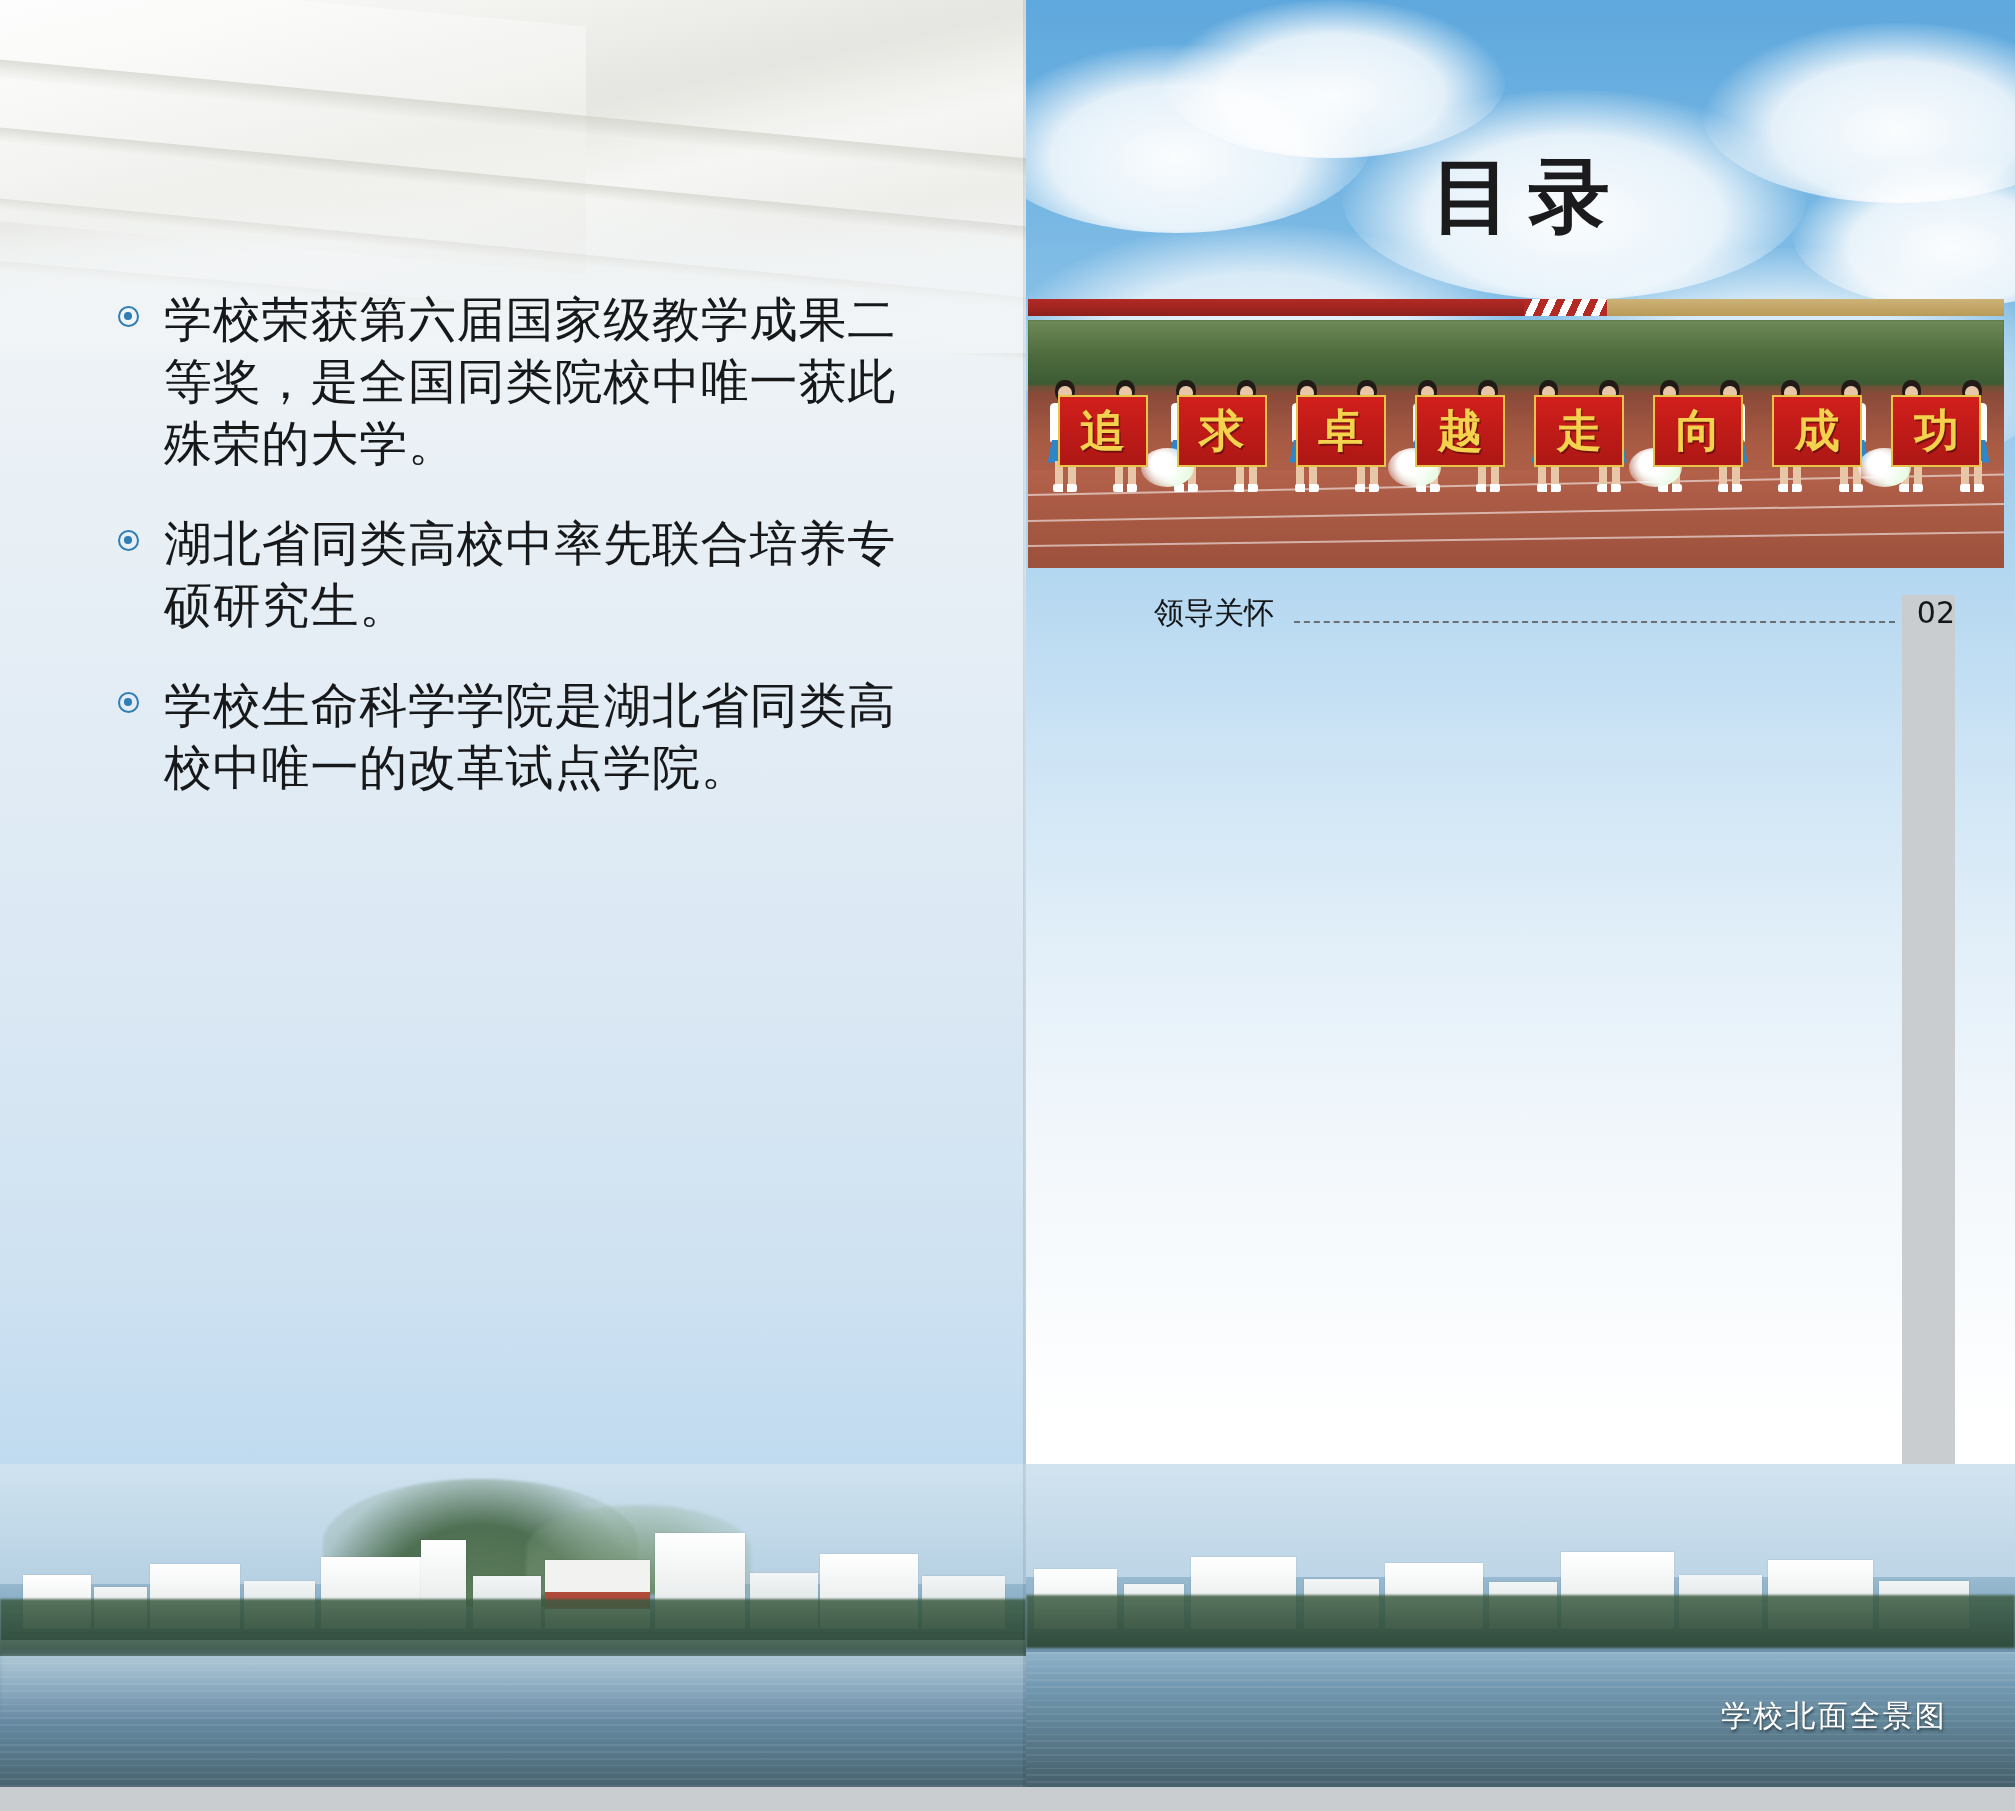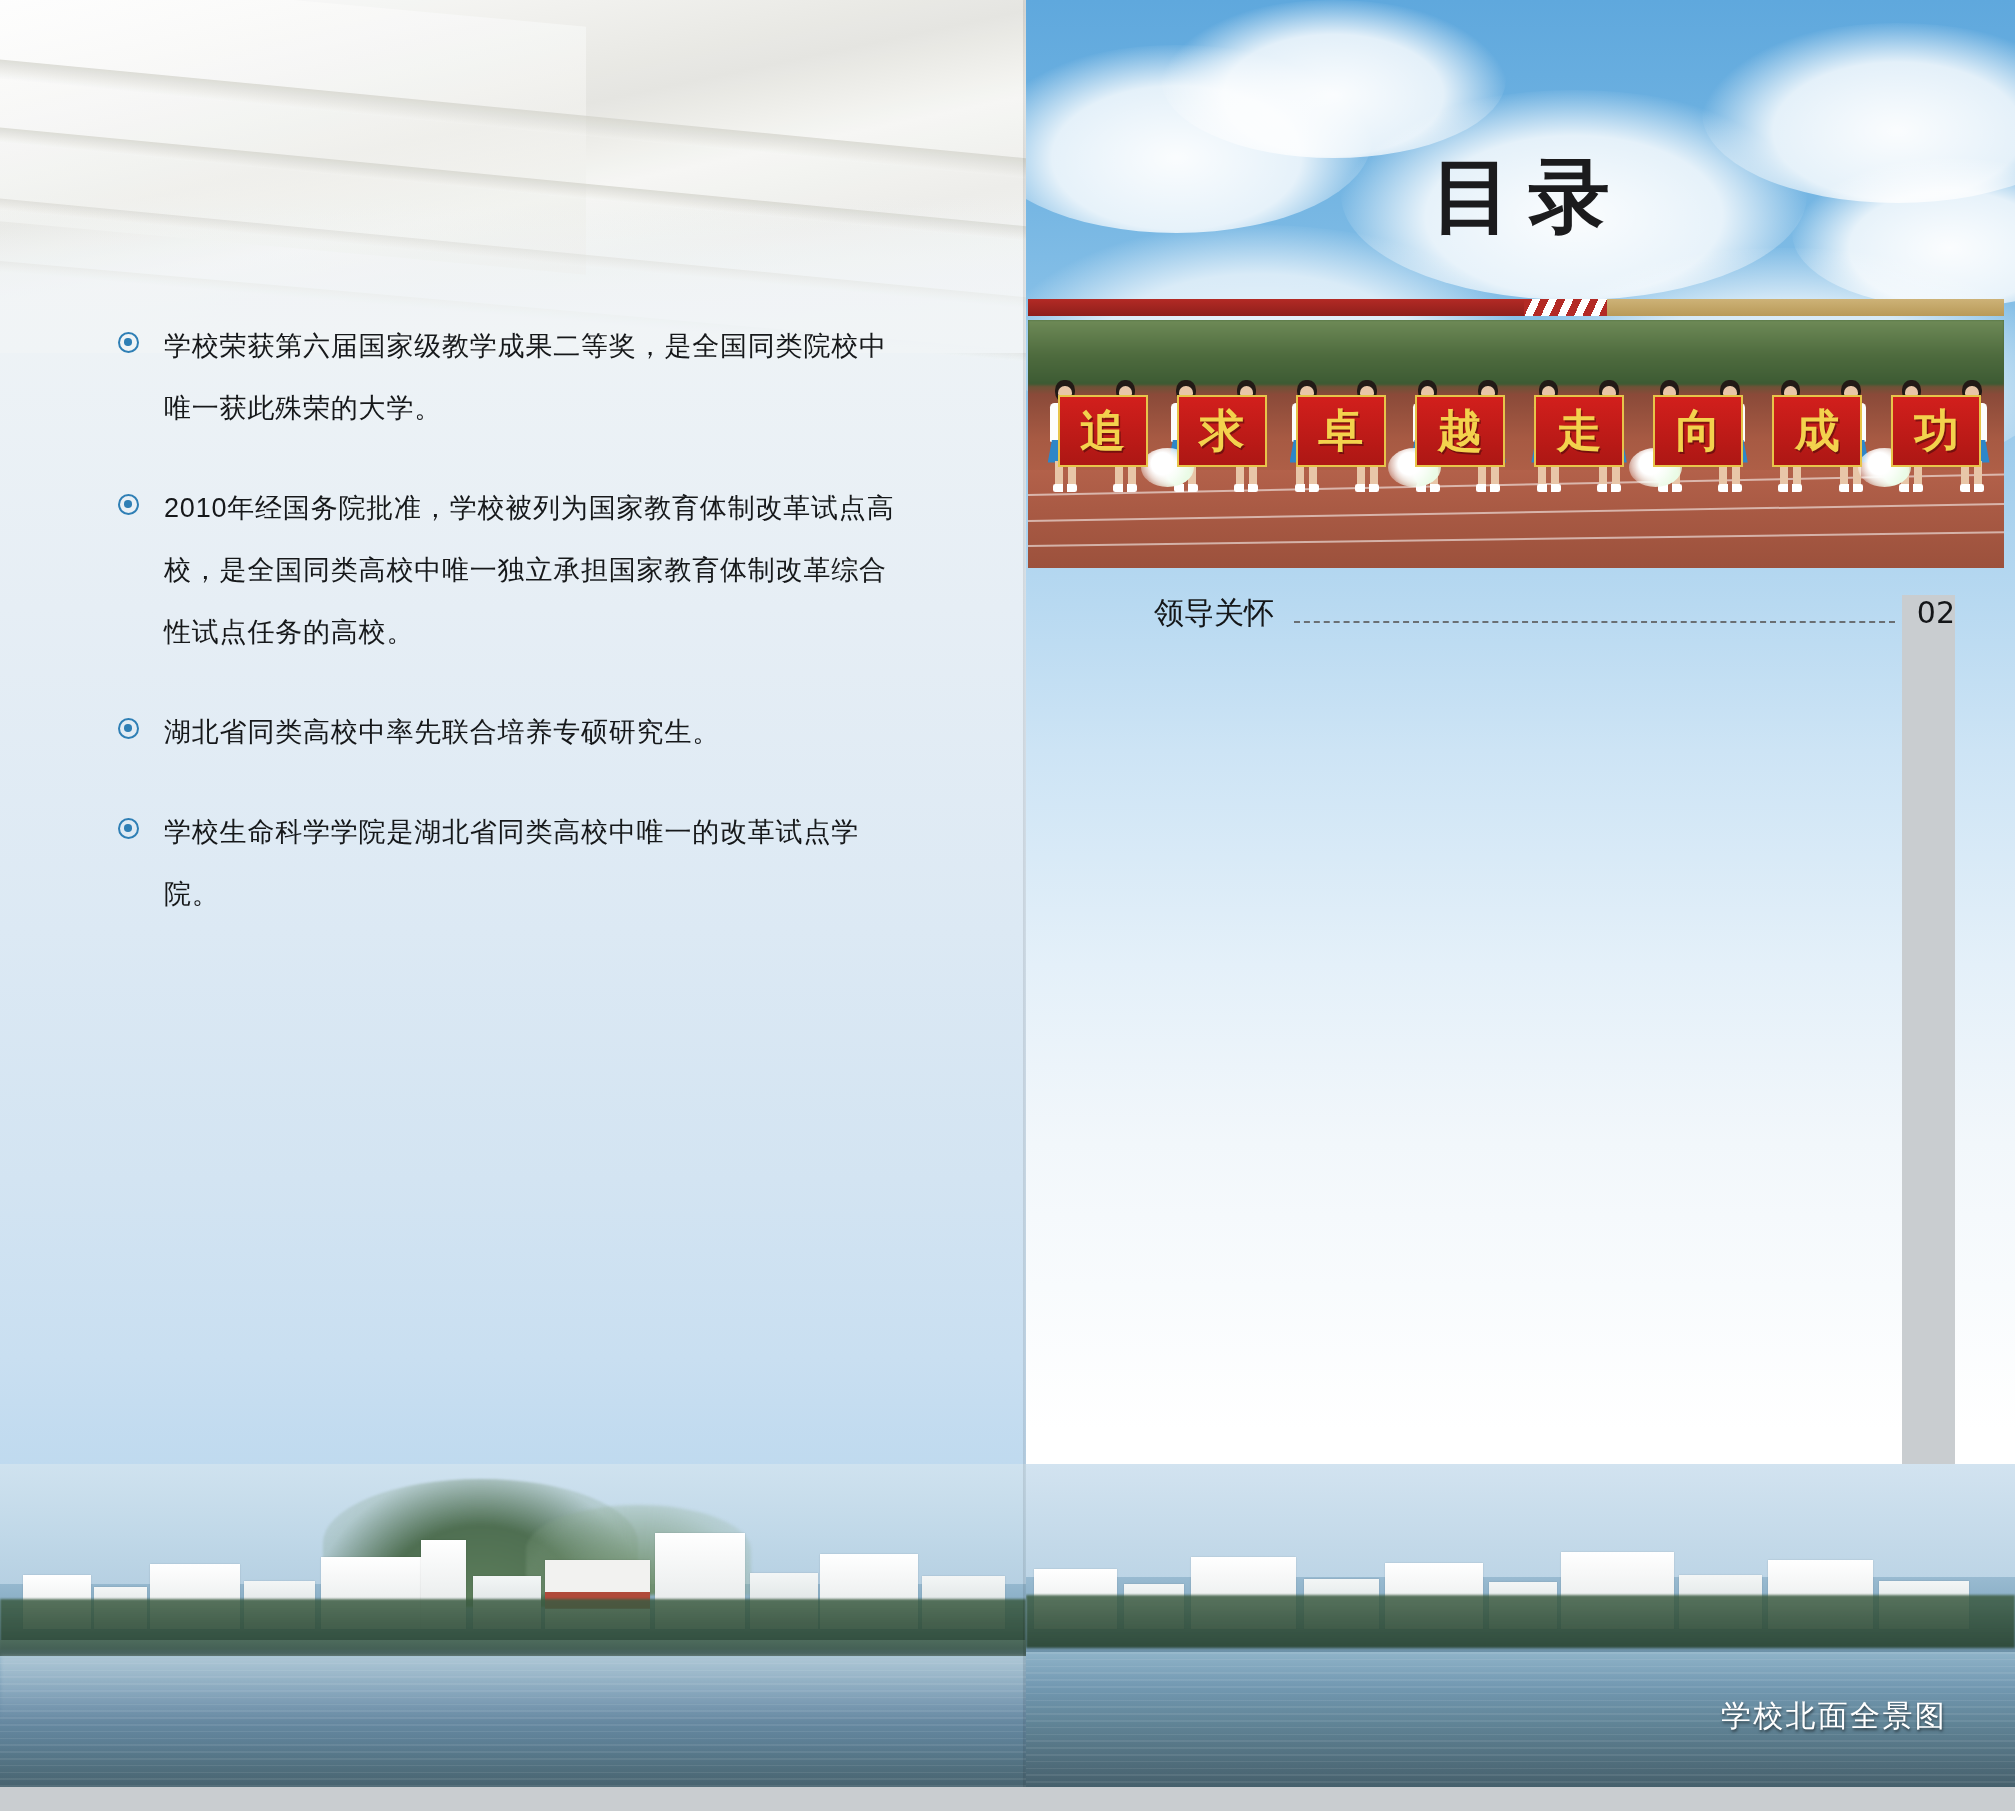--- a/index.html
+++ b/index.html
@@ -105,27 +105,26 @@
     content: "";
     position: absolute;
     left: 4.5px;
     top: 4.5px;
     width: 7.5px;
     height: 7.5px;
     border-radius: 50%;
     background: #2f7fb5;
   }
   .bullet-text {
-    font-family: Liberation Sans, sans-serif;
-    font-size: 27px;
+    font-family: Liberation Serif, serif;
+    font-size: 48px;
     line-height: 62px;
     color: #16181a;
     letter-spacing: 0.8px;
     white-space: pre-line;
-    margin-top: 26px;
   }
 
   
   .panorama {
     position: absolute;
     left: 0;
     bottom: 0;
     width: 1026px;
     height: 323px;
     overflow: hidden;
@@ -477,24 +476,20 @@
       <div class="beam b2"></div>
       <div class="beam b3"></div>
       <div class="beam b4"></div>
       <div class="wash"></div>
     </div>
 
     <div class="bullets">
       <div class="bullet-item">
         <span class="bullet-icon"></span>
         <div class="bullet-text">学校荣获第六届国家级教学成果二等奖，是全国同类院校中唯一获此殊荣的大学。</div>
-      </div>
-      <div class="bullet-item">
-        <span class="bullet-icon"></span>
-        <div class="bullet-text">2010年经国务院批准，学校被列为国家教育体制改革试点高校，是全国同类高校中唯一独立承担国家教育体制改革综合性试点任务的高校。</div>
       </div>
       <div class="bullet-item">
         <span class="bullet-icon"></span>
         <div class="bullet-text">湖北省同类高校中率先联合培养专硕研究生。</div>
       </div>
       <div class="bullet-item">
         <span class="bullet-icon"></span>
         <div class="bullet-text">学校生命科学学院是湖北省同类高校中唯一的改革试点学院。</div>
       </div>
     </div>

